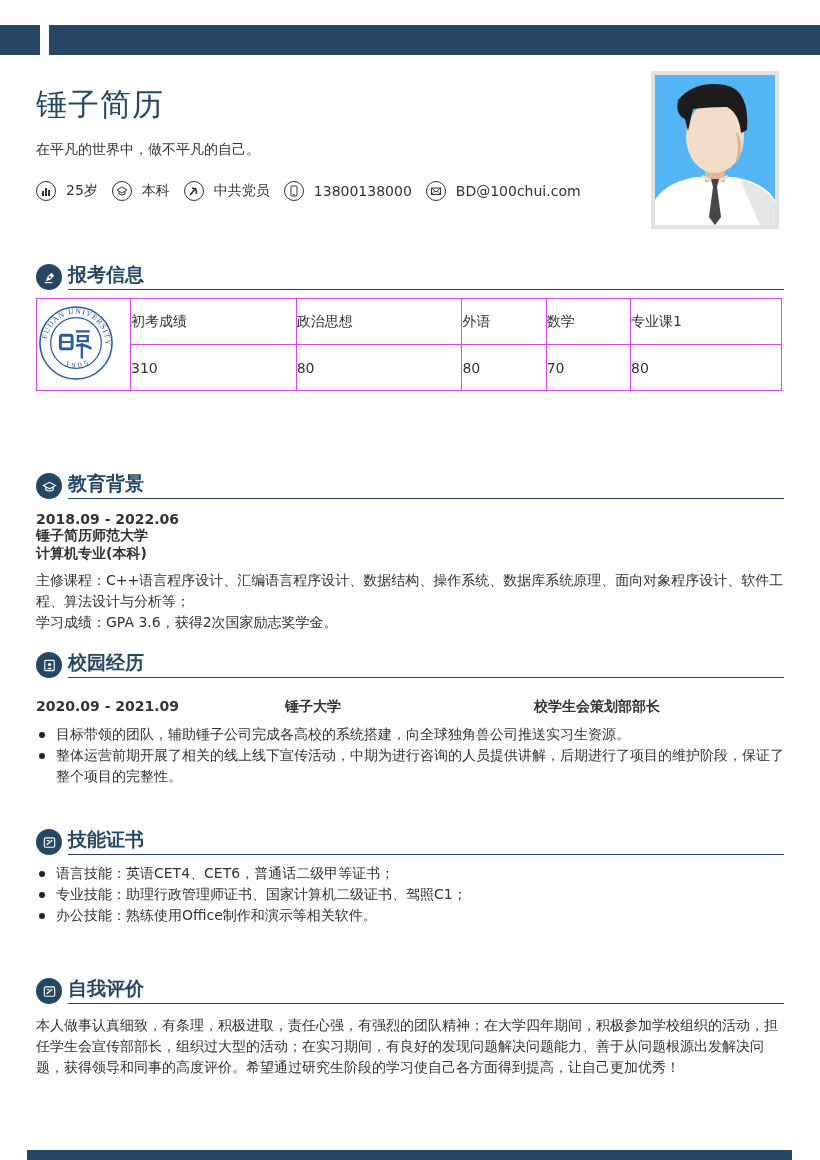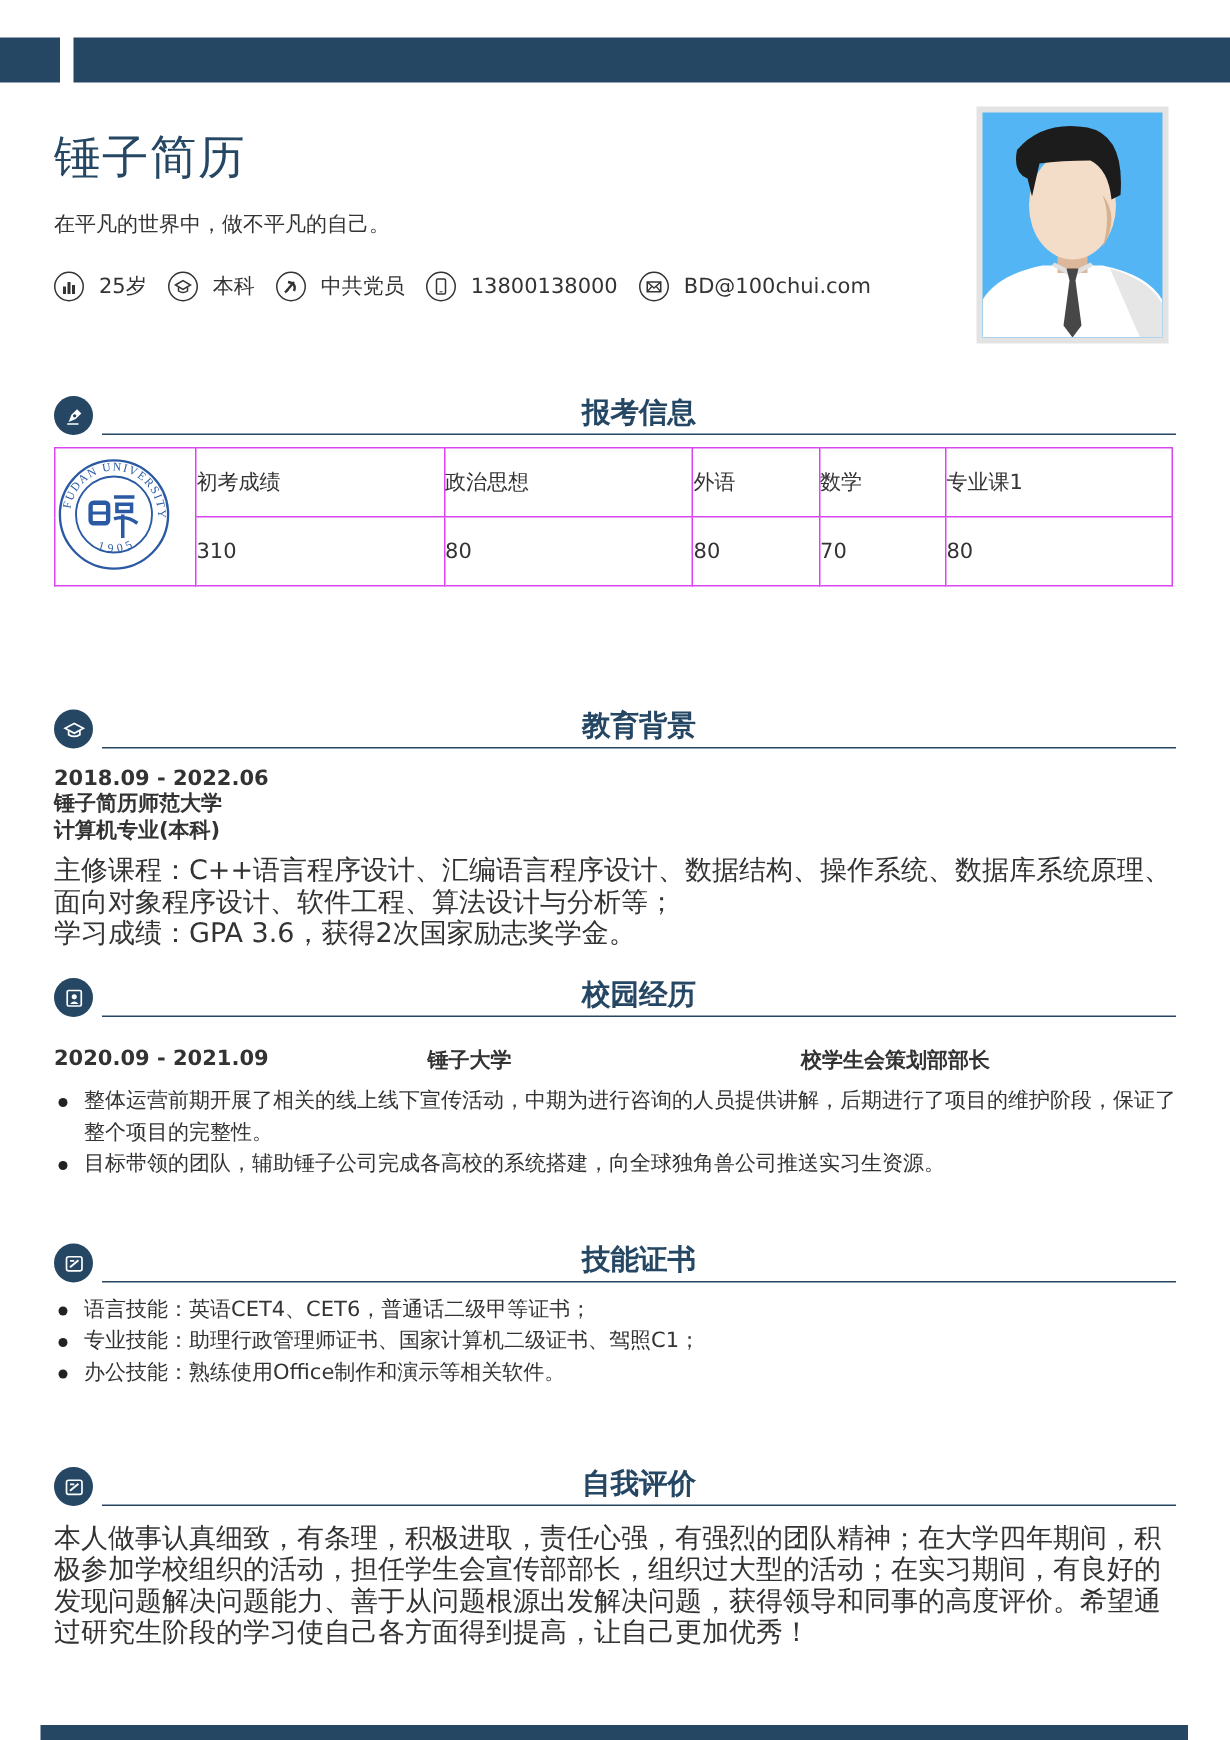--- a/index.html
+++ b/index.html
@@ -16,25 +16,25 @@
   .info-icon { width: 20px; height: 20px; border: 1px solid #333; border-radius: 50%; display: flex; align-items: center; justify-content: center; margin-right: 10px; }
   .info-icon svg { width: 12px; height: 12px; }
 
   .photo { position: absolute; left: 651px; top: 71px; width: 128px; height: 158px; background: #e3e3e3; padding: 4px; }
   .photo-inner { width: 120px; height: 150px; background: #54b5f5; position: relative; overflow: hidden; }
 
   .section { position: absolute; left: 36px; width: 748px; }
   .sec-head { display: flex; align-items: flex-end; height: 30px; }
   .sec-icon { width: 26px; height: 26px; border-radius: 50%; background: #264764; display: flex; align-items: center; justify-content: center; margin-right: 6px; flex-shrink: 0; }
   .sec-icon svg { width: 15px; height: 15px; }
-  .sec-title-wrap { flex: 1; border-bottom: 1px solid #264764; height: 30px; display: flex; align-items: center; justify-content: center; }
+  .sec-title-wrap { flex: 1; border-bottom: 1px solid #264764; height: 30px; display: flex; align-items: center; }
   .sec-title { font-size: 19px; font-weight: bold; color: #264764; }
 
   .bold-row { display: flex; font-size: 14px; font-weight: bold; color: #333; }
-  .para { font-size: 18px; line-height: 21px; color: #333; }
+  .para { font-size: 14px; line-height: 21px; color: #333; }
   ul.bullets { list-style: none; }
   ul.bullets li { position: relative; padding-left: 20px; font-size: 14px; line-height: 21px; color: #333; }
   ul.bullets li::before { content: ""; position: absolute; left: 3px; top: 8px; width: 6px; height: 6px; border-radius: 50%; background: #222; }
 
   table.scores { border-collapse: collapse; width: 746px; margin-top: 8px; }
   table.scores td { border: 1px solid #d946ef; text-align: left; font-size: 14px; color: #333; height: 46px; }
   .logo-cell { width: 94px; }
 </style>
 </head>
 <body>
@@ -192,22 +192,22 @@
     <div class="sec-title-wrap">
         <span class="sec-title">校园经历</span>
       </div>
   </div>
   <div class="bold-row" style="margin-top:20px;">
     <span style="width:249px;">2020.09 - 2021.09</span>
     <span style="width:249px;">锤子大学</span>
     <span>校学生会策划部部长</span>
   </div>
   <ul class="bullets" style="margin-top:8px;">
+    <li>目标带领的团队，辅助锤子公司完成各高校的系统搭建，向全球独角兽公司推送实习生资源。</li>
     <li>整体运营前期开展了相关的线上线下宣传活动，中期为进行咨询的人员提供讲解，后期进行了项目的维护阶段，保证了整个项目的完整性。</li>
-    <li>目标带领的团队，辅助锤子公司完成各高校的系统搭建，向全球独角兽公司推送实习生资源。</li>
   </ul>
 </div>
 
 <div class="section" style="top:825px;">
   <div class="sec-head">
     <span class="sec-icon">
       <svg viewBox="0 0 16 16">
           <rect x="2.5" y="3" width="11" height="10" rx="1.5" fill="none" stroke="#fff" stroke-width="1.2"></rect>
           <path d="M5 10.5 L11 5.5" stroke="#fff" stroke-width="1.4"></path>
           <line x1="5" y1="6" x2="8" y2="6" stroke="#fff" stroke-width="1.2"></line>

